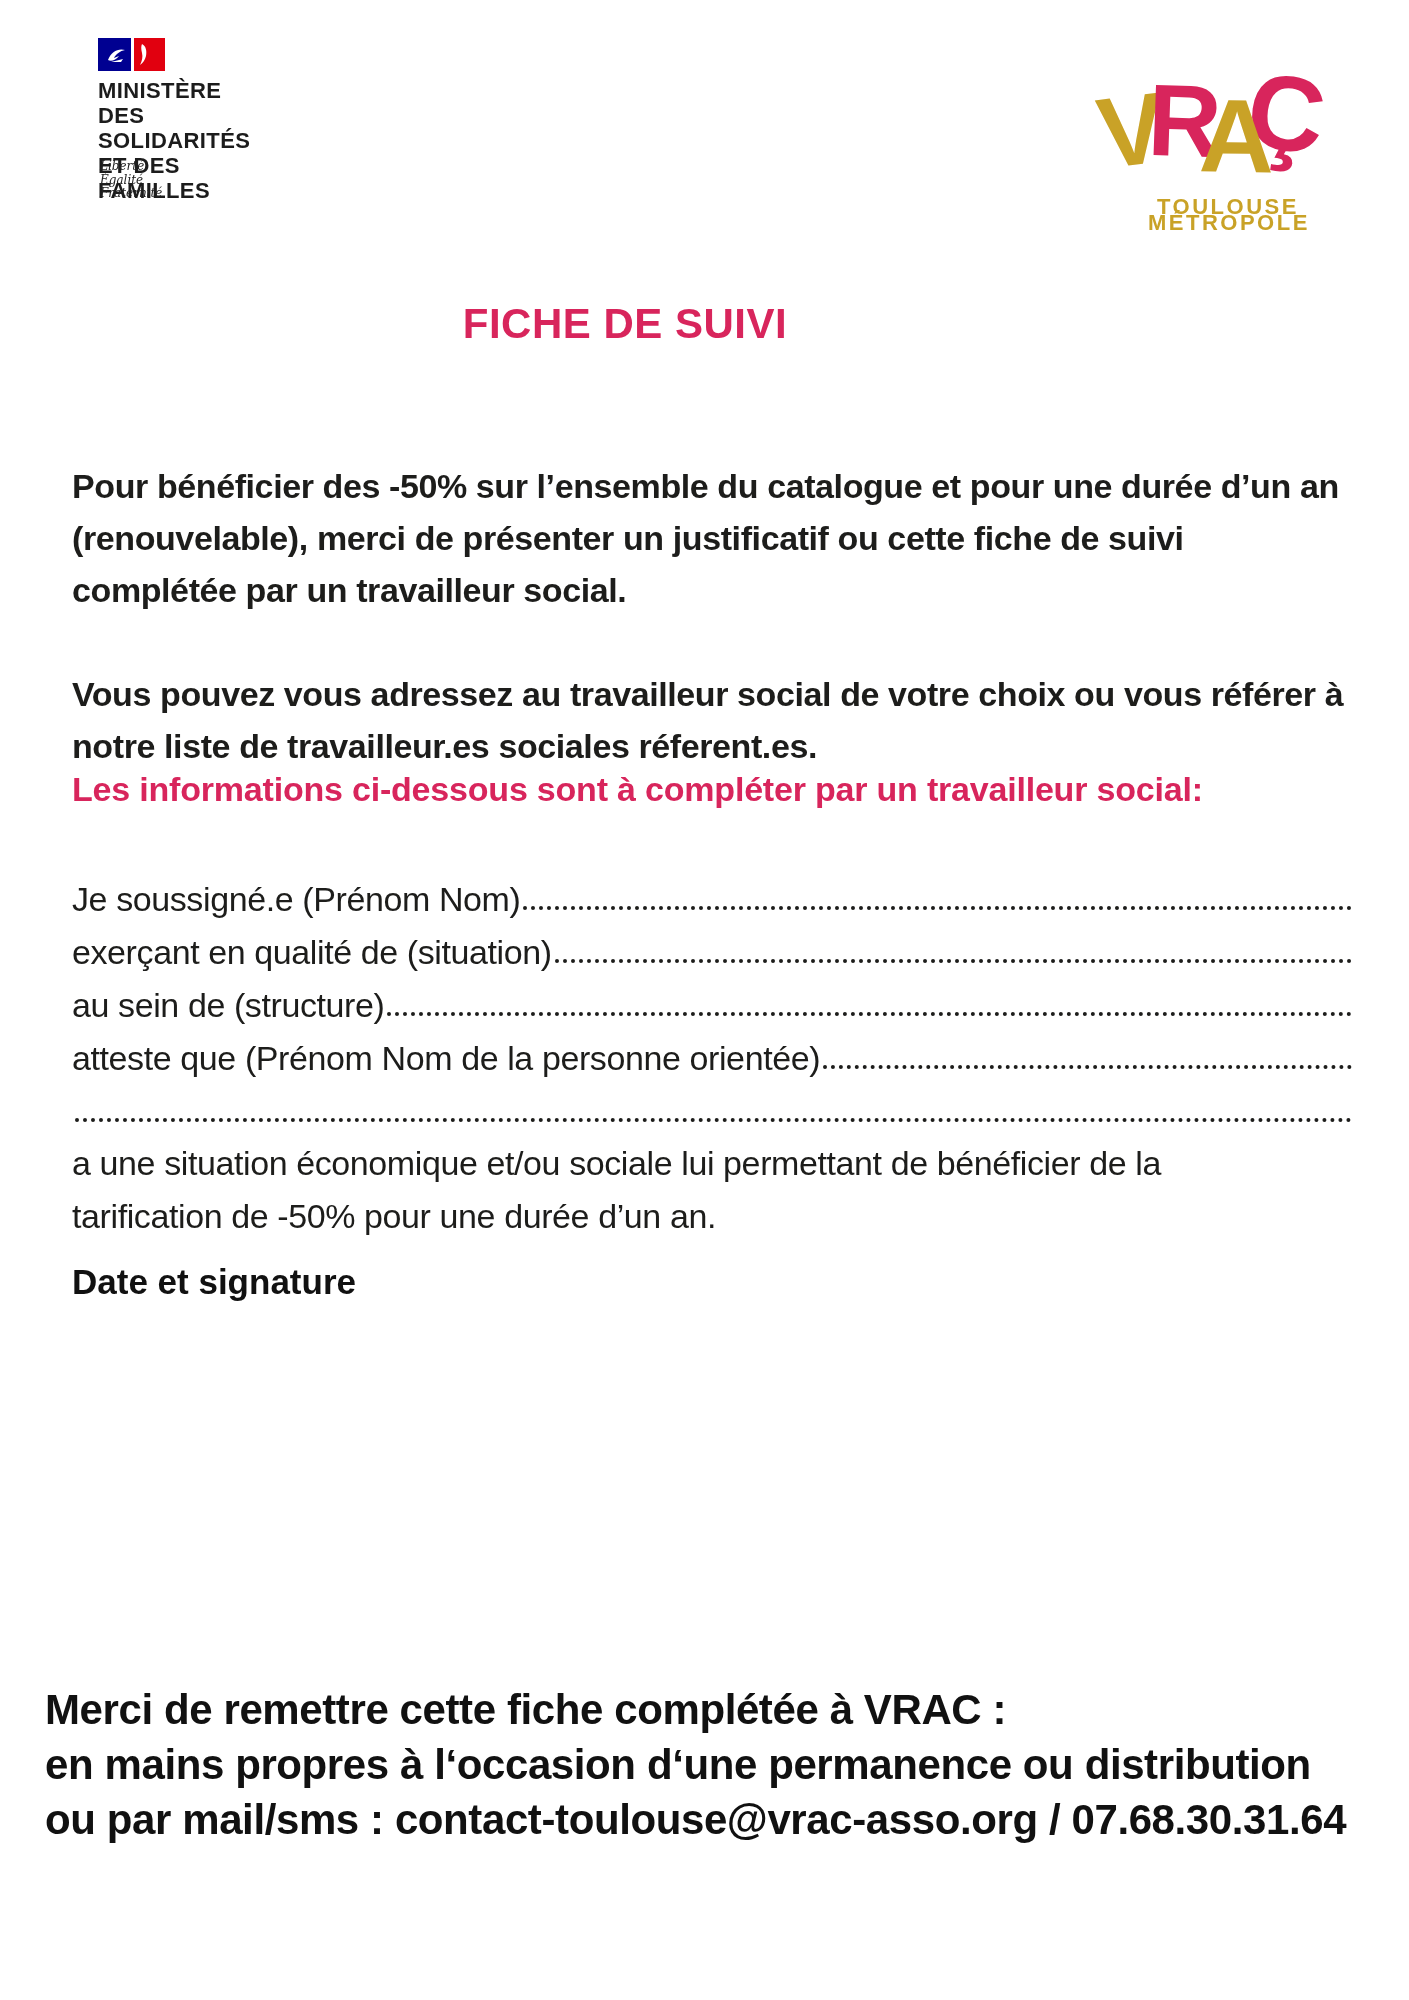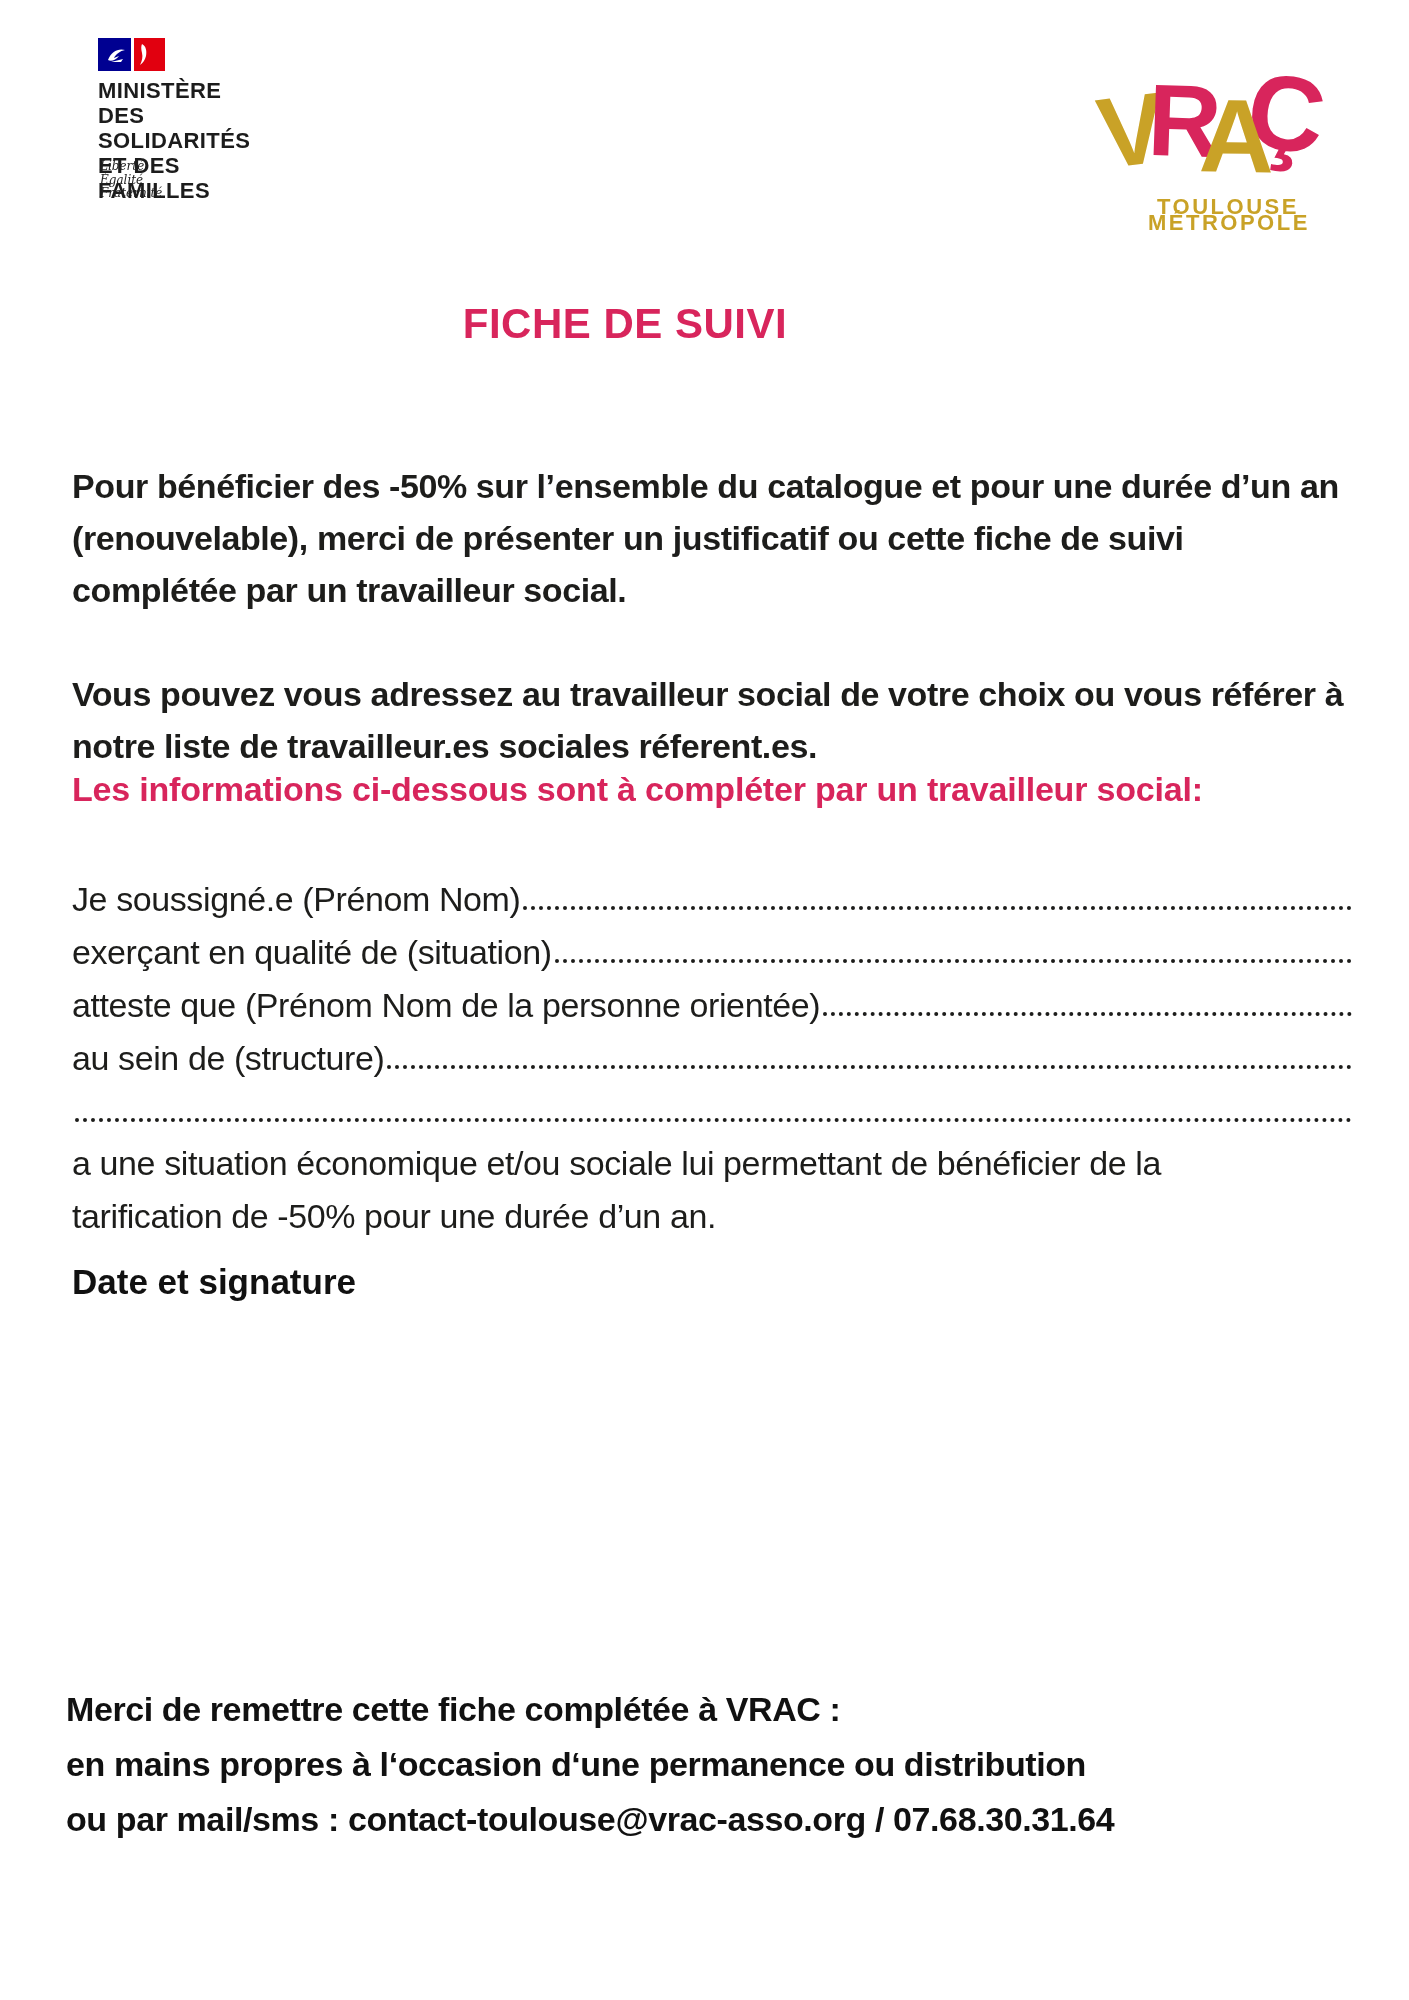--- a/index.html
+++ b/index.html
@@ -77,22 +77,22 @@
   .statement{
     margin:0;padding-top:6px;line-height:53px;white-space:pre-line;
   }
   .signature-label{
     position:absolute;left:72px;top:1262px;
     font-weight:800;font-size:35px;color:#111;
   }
   
   .footer{
     position:absolute;left:45px;top:1682px;width:1320px;
-    font-weight:800;font-size:34px;line-height:55px;
-    letter-spacing:-0.4px;color:#111;white-space:pre-line;margin-left:21px;
+    font-weight:800;font-size:42px;line-height:55px;
+    letter-spacing:-0.4px;color:#111;white-space:pre-line;
   }
 </style>
 </head>
 <body>
 
 <div class="page">
 
   <div class="gov-logo">
     <svg class="gov-flag" width="70" height="33" viewBox="0 0 70 33">
       <rect x="0" y="0" width="33" height="33" fill="#000091"></rect>
@@ -133,25 +133,25 @@
   <div class="form">
     <div class="form-line">
       <span class="form-label">Je soussigné.e (Prénom Nom)</span>
       <span class="dotted-leader"></span>
     </div>
     <div class="form-line">
       <span class="form-label">exerçant en qualité de (situation)</span>
       <span class="dotted-leader"></span>
     </div>
     <div class="form-line">
-      <span class="form-label">atteste que (Prénom Nom de la personne orientée)</span>
+      <span class="form-label">au sein de (structure)</span>
       <span class="dotted-leader"></span>
     </div>
     <div class="form-line">
-      <span class="form-label">au sein de (structure)</span>
+      <span class="form-label">atteste que (Prénom Nom de la personne orientée)</span>
       <span class="dotted-leader"></span>
     </div>
     <div class="form-line">
       <span class="dotted-leader"></span>
     </div>
     <p class="statement">a une situation économique et/ou sociale lui permettant de bénéficier de la
 tarification de -50% pour une durée d’un an.</p>
   </div>
 
   <div class="signature-label">Date et signature</div>

